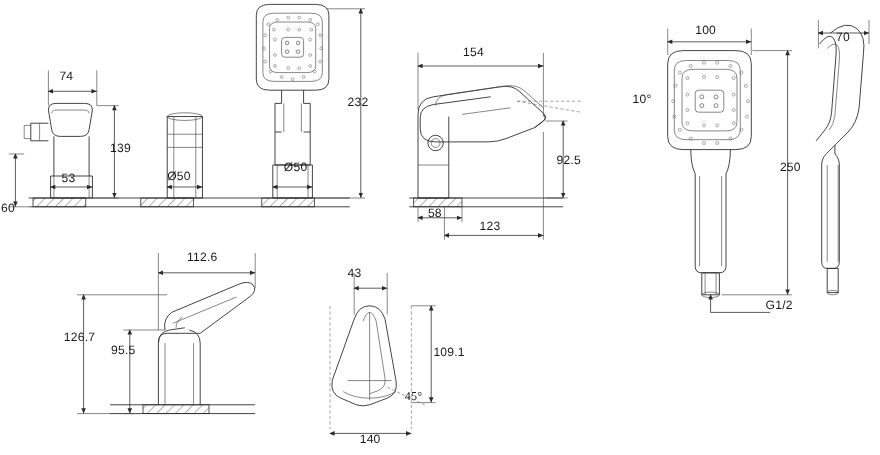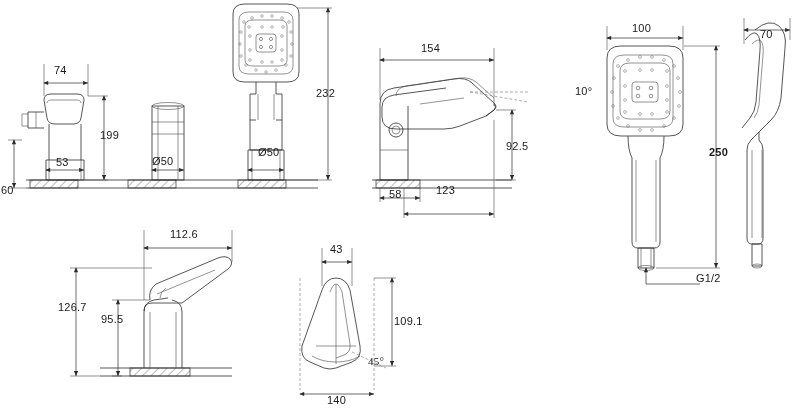--- a/index.html
+++ b/index.html
@@ -299,39 +299,39 @@
       <line x1="392" y1="278" x2="392" y2="366" marker-start="url(#arS)" marker-end="url(#ar)"></line>
       <line class="thin" x1="374" y1="278" x2="396" y2="278"></line>
       <line class="thin" x1="374" y1="366" x2="396" y2="366"></line>
 
       <line x1="300" y1="394" x2="374" y2="394" marker-start="url(#arS)" marker-end="url(#ar)"></line>
     </g>
   </svg>
 
   <div class="dim" style="left:54px;  top:64px;">74</div>
   <div class="dim" style="left:56px;  top:156px;">53</div>
-  <div class="dim" style="left:100px; top:129px;">199</div>
+  <div class="dim" style="left:100px; top:129px;">139</div>
   <div class="dim" style="left:1px;   top:184px;">60</div>
   <div class="dim" style="left:152px; top:155px;">Ø50</div>
   <div class="dim" style="left:258px; top:146px;">Ø50</div>
   <div class="dim" style="left:316px; top:87px;">232</div>
 
   <div class="dim" style="left:421px; top:42px;">154</div>
   <div class="dim" style="left:527px; top:85px;margin-left:48px;">10°</div>
   <div class="dim" style="left:506px; top:140px;">92.5</div>
   <div class="dim" style="left:389px; top:188px;">58</div>
-  <div class="dim" style="left:436px; top:184px;text-align:center;">123</div>
+  <div class="dim" style="left:436px; top:200px;text-align:center;">123</div>
 
   <div class="dim" style="left:632px; top:22px;">100</div>
   <div class="dim" style="left:760px; top:14px;margin-top:14px;">70</div>
-  <div class="dim" style="left:709px; top:146px;font-weight:bold;">250</div>
+  <div class="dim" style="left:709px; top:146px;">250</div>
   <div class="dim" style="left:696px; top:272px;">G1/2</div>
 
   <div class="dim" style="left:170px; top:228px;">112.6</div>
   <div class="dim" style="left:58px;  top:301px;">126.7</div>
   <div class="dim" style="left:101px; top:313px;">95.5</div>
 
-  <div class="dim" style="left:330px; top:243px;">43</div>
+  <div class="dim" style="left:316px; top:243px;">43</div>
   <div class="dim" style="left:394px; top:315px;">109.1</div>
   <div class="dim" style="left:368px; top:355px;font-family:Liberation Serif, serif;">45°</div>
   <div class="dim" style="left:327px; top:394px;">140</div>
 
 </div>
 
 </body></html>

